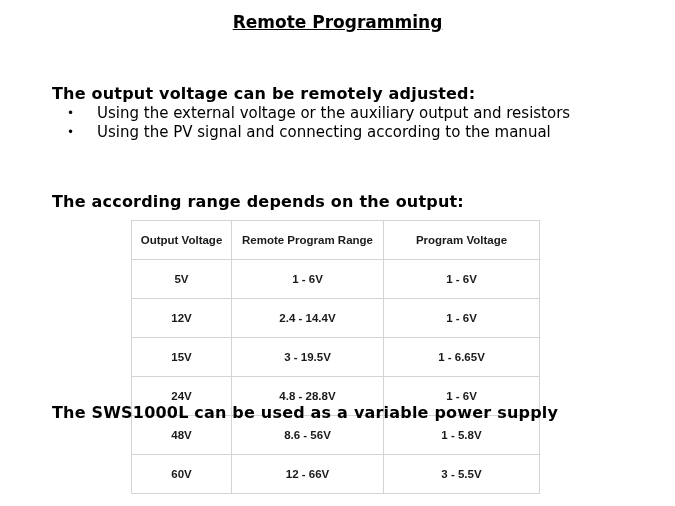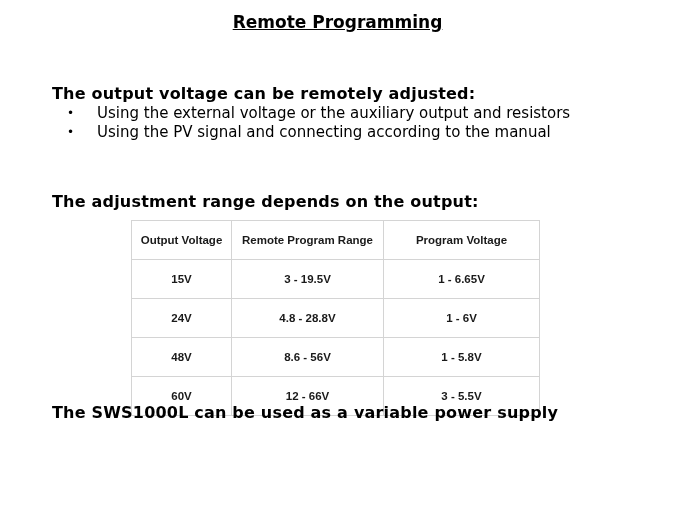--- a/index.html
+++ b/index.html
@@ -94,31 +94,41 @@
   <li>
     <span class="bullet-dot">•</span>
     <span>Using the external voltage or the auxiliary output and resistors</span>
   </li>
   <li>
     <span class="bullet-dot">•</span>
     <span>Using the PV signal and connecting according to the manual</span>
   </li>
 </ul>
 
-<div class="heading h2">The adjustment range depends on the output:</div>
+<div class="heading h2">The according range depends on the output:</div>
 
 <table class="range-table">
   <thead>
     <tr>
       <th class="col1">Output Voltage</th>
       <th class="col2">Remote Program Range</th>
       <th class="col3">Program Voltage</th>
     </tr>
   </thead>
   <tbody>
+    <tr>
+      <td>5V</td>
+      <td>1 - 6V</td>
+      <td>1 - 6V</td>
+    </tr>
+    <tr>
+      <td>12V</td>
+      <td>2.4 - 14.4V</td>
+      <td>1 - 6V</td>
+    </tr>
     <tr>
       <td>15V</td>
       <td>3 - 19.5V</td>
       <td>1 - 6.65V</td>
     </tr>
     <tr>
       <td>24V</td>
       <td>4.8 - 28.8V</td>
       <td>1 - 6V</td>
     </tr>

